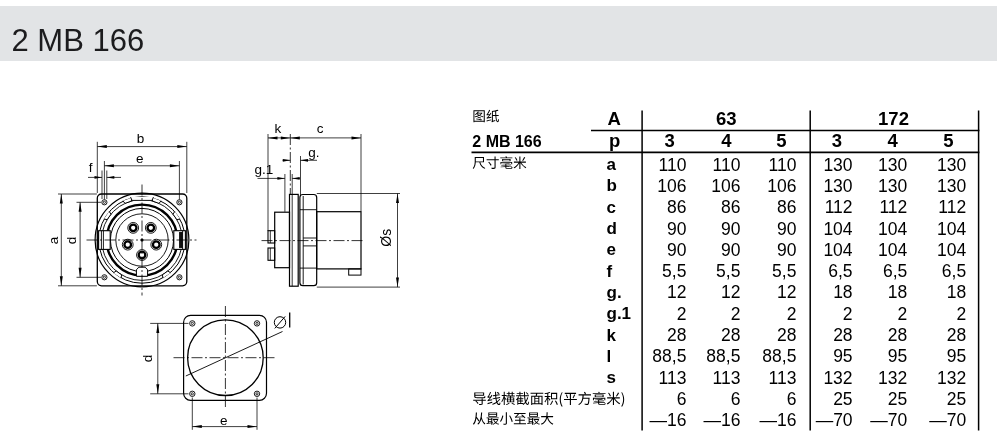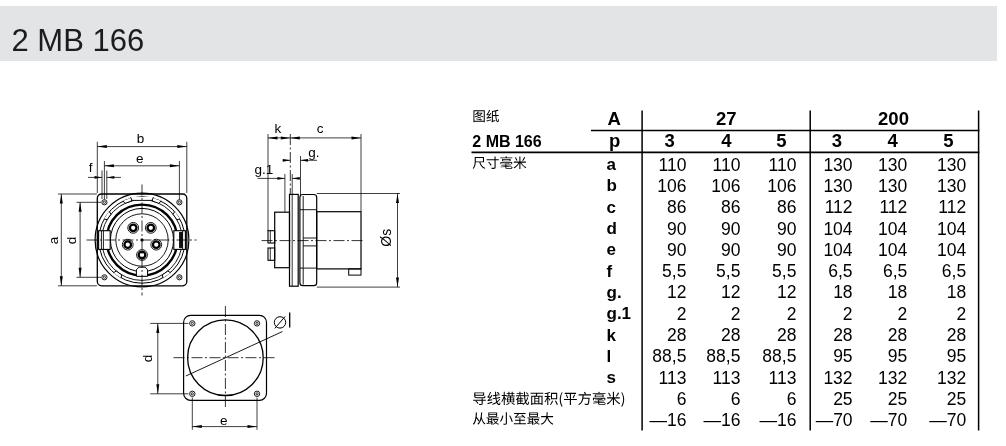--- a/index.html
+++ b/index.html
@@ -183,22 +183,22 @@
 <g transform="translate(472.3 403.9) scale(0.01435)">
       <path d="M211 -182C274 -130 345 -53 374 -1L430 -51C399 -100 331 -170 270 -221H648V-11C648 4 642 9 622 10C603 10 531 11 457 9C468 28 480 56 484 76C580 76 641 76 677 65C713 55 725 35 725 -9V-221H944V-291H725V-369H648V-291H62V-221H256ZM135 -770V-508C135 -414 185 -394 350 -394C387 -394 709 -394 749 -394C875 -394 908 -418 921 -521C898 -524 868 -533 848 -544C840 -470 826 -456 744 -456C674 -456 397 -456 344 -456C233 -456 213 -467 213 -509V-562H826V-800H135ZM213 -734H752V-629H213Z M1054 -54 1070 18C1162 -10 1282 -46 1398 -80L1387 -144C1264 -109 1137 -74 1054 -54ZM1704 -780C1754 -756 1817 -717 1849 -689L1893 -736C1861 -763 1797 -800 1748 -822ZM1072 -423C1086 -430 1110 -436 1232 -452C1188 -387 1149 -337 1130 -317C1099 -280 1076 -255 1054 -251C1063 -232 1074 -197 1078 -182C1099 -194 1133 -204 1384 -255C1382 -270 1382 -298 1384 -318L1185 -282C1261 -372 1337 -482 1401 -592L1338 -630C1319 -593 1297 -555 1275 -519L1148 -506C1208 -591 1266 -699 1309 -804L1239 -837C1199 -717 1126 -589 1104 -556C1082 -522 1065 -499 1047 -494C1056 -474 1068 -438 1072 -423ZM1887 -349C1847 -286 1793 -228 1728 -178C1712 -231 1698 -295 1688 -367L1943 -415L1931 -481L1679 -434C1674 -476 1669 -520 1666 -566L1915 -604L1903 -670L1662 -634C1659 -701 1658 -770 1658 -842H1584C1585 -767 1587 -694 1591 -623L1433 -600L1445 -532L1595 -555C1598 -509 1603 -464 1608 -421L1413 -385L1425 -317L1617 -353C1629 -270 1645 -195 1666 -133C1581 -76 1483 -31 1381 0C1399 17 1418 44 1428 62C1522 29 1611 -14 1691 -66C1732 24 1786 77 1857 77C1926 77 1949 44 1963 -68C1946 -75 1922 -91 1907 -108C1902 -19 1892 4 1865 4C1821 4 1784 -37 1753 -110C1832 -170 1900 -241 1950 -319Z M2544 -88C2501 -47 2414 2 2340 30C2356 43 2379 67 2391 81C2463 51 2553 1 2610 -48ZM2723 -43C2790 -7 2874 47 2915 82L2972 35C2928 0 2841 -51 2778 -85ZM2191 -840V-626H2051V-555H2184C2153 -418 2090 -260 2027 -175C2039 -158 2057 -129 2065 -110C2112 -175 2157 -280 2191 -390V79H2261V-394C2291 -344 2326 -281 2341 -249L2383 -308C2366 -334 2288 -447 2261 -481V-555H2368V-521H2626V-447H2412V-110H2923V-447H2696V-521H2961V-585H2816V-686H2938V-748H2816V-840H2746V-748H2586V-840H2515V-748H2397V-686H2515V-585H2380V-626H2261V-840ZM2586 -585V-686H2746V-585ZM2479 -253H2626V-165H2479ZM2696 -253H2853V-165H2696ZM2479 -392H2626V-306H2479ZM2696 -392H2853V-306H2696Z M3723 -782C3778 -740 3840 -677 3869 -635L3924 -678C3894 -719 3831 -779 3776 -819ZM3314 -497C3330 -473 3347 -443 3359 -418H3218C3234 -446 3248 -474 3260 -503L3197 -520C3161 -433 3102 -346 3037 -289C3053 -279 3079 -257 3090 -246C3105 -261 3121 -278 3136 -296V59H3202V6H3531L3500 28C3519 42 3541 64 3553 80C3608 42 3657 -5 3701 -58C3738 22 3787 69 3850 69C3921 69 3946 24 3959 -127C3940 -133 3915 -149 3899 -165C3894 -48 3883 -4 3857 -4C3816 -4 3780 -48 3752 -126C3816 -222 3865 -333 3901 -450L3833 -470C3807 -381 3771 -294 3725 -217C3704 -302 3689 -409 3680 -531H3949V-596H3676C3672 -672 3670 -754 3671 -839H3597C3597 -755 3599 -674 3604 -596H3354V-684H3536V-747H3354V-839H3282V-747H3095V-684H3282V-596H3052V-531H3608C3619 -376 3639 -240 3671 -136C3637 -90 3598 -48 3555 -13V-55H3407V-124H3538V-175H3407V-244H3538V-294H3407V-359H3557V-418H3429C3418 -447 3394 -489 3369 -519ZM3345 -244V-175H3202V-244ZM3345 -294H3202V-359H3345ZM3345 -124V-55H3202V-124Z M4389 -334H4601V-221H4389ZM4389 -395V-506H4601V-395ZM4389 -160H4601V-43H4389ZM4058 -774V-702H4444C4437 -661 4426 -614 4416 -576H4104V80H4176V27H4820V80H4896V-576H4493L4532 -702H4945V-774ZM4176 -43V-506H4320V-43ZM4820 -43H4670V-506H4820Z M5760 -205C5812 -118 5867 -1 5889 71L5960 41C5937 -30 5880 -144 5826 -230ZM5555 -228C5527 -126 5476 -28 5411 36C5430 46 5461 68 5475 79C5540 10 5597 -98 5630 -211ZM5556 -697H5841V-398H5556ZM5484 -769V-326H5916V-769ZM5397 -831C5311 -797 5162 -768 5035 -750C5044 -733 5054 -707 5057 -691C5110 -697 5167 -706 5223 -716V-553H5046V-483H5212C5170 -368 5099 -238 5032 -167C5045 -148 5065 -117 5073 -96C5126 -158 5180 -259 5223 -361V81H5295V-384C5333 -330 5382 -256 5401 -220L5446 -283C5425 -313 5326 -431 5295 -464V-483H5453V-553H5295V-730C5349 -742 5399 -756 5440 -771Z M6239 196 6295 171C6209 29 6168 -141 6168 -311C6168 -480 6209 -649 6295 -792L6239 -818C6147 -668 6092 -507 6092 -311C6092 -114 6147 47 6239 196Z M6512 -630C6551 -556 6590 -459 6604 -399L6675 -424C6661 -482 6620 -578 6580 -650ZM7093 -655C7068 -582 7022 -480 6984 -417L7049 -396C7088 -456 7135 -552 7172 -633ZM6390 -348V-273H6797V79H6875V-273H7287V-348H6875V-698H7231V-773H6443V-698H6797V-348Z M7778 -818C7804 -771 7834 -707 7846 -667H7406V-594H7679C7667 -364 7642 -105 7384 23C7404 37 7428 63 7439 82C7629 -17 7704 -183 7736 -361H8094C8078 -135 8058 -38 8029 -12C8016 -2 8003 0 7981 0C7954 0 7884 -1 7812 -7C7827 13 7837 44 7839 66C7906 71 7972 72 8007 69C8046 67 8071 60 8094 34C8133 -5 8153 -114 8173 -398C8175 -409 8176 -434 8176 -434H7748C7754 -487 7758 -541 7761 -594H8274V-667H7852L7923 -698C7909 -738 7878 -799 7850 -846Z M8408 -421V-256H8475V-366H9202V-262H9270V-421ZM8606 -601H9075V-522H8606ZM8532 -648V-474H9154V-648ZM8768 -826C8782 -807 8796 -783 8808 -761H8393V-701H9285V-761H8893C8879 -787 8857 -822 8837 -849ZM9065 -356C8943 -327 8716 -306 8534 -297C8540 -284 8547 -265 8549 -252C8618 -255 8694 -260 8769 -266V-212L8465 -192L8470 -143L8769 -163V-107L8417 -84L8422 -32L8769 -55V-30C8769 48 8802 66 8922 66C8947 66 9147 66 9175 66C9263 66 9287 43 9297 -49C9276 -53 9249 -61 9232 -71C9228 -1 9218 10 9168 10C9125 10 8956 10 8924 10C8856 10 8842 3 8842 -30V-60L9243 -87L9238 -138L8842 -112V-168L9184 -191L9179 -239L8842 -217V-273C8939 -283 9029 -296 9097 -311Z M10151 -791C10117 -712 10054 -604 10005 -539L10069 -509C10120 -572 10183 -672 10232 -758ZM9454 -753C9511 -679 9570 -580 9591 -516L9665 -549C9640 -614 9580 -711 9522 -782ZM9797 -839V-455H9396V-380H9738C9651 -239 9506 -100 9373 -29C9391 -13 9415 15 9429 34C9561 -47 9704 -190 9797 -343V80H9876V-346C9972 -198 10117 -54 10249 25C10262 5 10287 -25 10306 -39C10173 -108 10026 -244 9936 -380H10279V-455H9876V-839Z M10437 196C10529 47 10584 -114 10584 -311C10584 -507 10529 -668 10437 -818L10380 -792C10466 -649 10509 -480 10509 -311C10509 -141 10466 29 10380 171Z" fill="#000"></path>
     </g>
 <g transform="translate(472.3 423.6) scale(0.0136)">
       <path d="M261 -818C246 -447 206 -149 41 26C61 38 101 65 113 78C215 -43 271 -204 303 -402C364 -321 423 -227 454 -163L511 -216C474 -294 392 -411 318 -500C330 -597 337 -702 343 -814ZM646 -819C624 -434 571 -144 371 23C391 35 430 62 443 75C553 -28 620 -164 663 -333C707 -187 781 -28 903 68C916 46 942 14 959 0C806 -105 728 -320 694 -488C709 -588 719 -697 727 -815Z M1248 -635H1753V-564H1248ZM1248 -755H1753V-685H1248ZM1176 -808V-511H1828V-808ZM1396 -392V-325H1214V-392ZM1047 -43 1054 24 1396 -17V80H1468V-26L1522 -33V-94L1468 -88V-392H1949V-455H1049V-392H1145V-52ZM1507 -330V-268H1567L1547 -262C1577 -189 1618 -124 1671 -70C1616 -29 1554 2 1491 22C1504 35 1522 61 1529 77C1596 53 1662 19 1720 -26C1776 20 1843 55 1919 77C1929 59 1948 32 1964 18C1891 0 1826 -31 1771 -71C1837 -135 1889 -215 1920 -314L1877 -333L1863 -330ZM1613 -268H1832C1806 -209 1767 -157 1721 -113C1675 -157 1639 -209 1613 -268ZM1396 -269V-198H1214V-269ZM1396 -142V-80L1214 -59V-142Z M2464 -826V-24C2464 -4 2456 2 2436 3C2415 4 2343 5 2270 2C2282 23 2296 59 2301 80C2395 81 2457 79 2494 66C2530 54 2545 31 2545 -24V-826ZM2705 -571C2791 -427 2872 -240 2895 -121L2976 -154C2950 -274 2865 -458 2777 -598ZM2202 -591C2177 -457 2121 -284 2032 -178C2053 -169 2086 -151 2103 -138C2194 -249 2253 -430 2286 -577Z M3146 -423C3184 -436 3238 -437 3783 -463C3808 -437 3830 -412 3845 -391L3910 -437C3856 -505 3743 -603 3653 -670L3594 -631C3635 -600 3679 -563 3719 -525L3254 -507C3317 -564 3381 -636 3442 -714H3917V-785H3077V-714H3343C3283 -635 3216 -566 3191 -544C3164 -518 3142 -501 3122 -497C3130 -477 3143 -439 3146 -423ZM3460 -415V-285H3142V-215H3460V-30H3054V41H3948V-30H3537V-215H3864V-285H3537V-415Z M4248 -635H4753V-564H4248ZM4248 -755H4753V-685H4248ZM4176 -808V-511H4828V-808ZM4396 -392V-325H4214V-392ZM4047 -43 4054 24 4396 -17V80H4468V-26L4522 -33V-94L4468 -88V-392H4949V-455H4049V-392H4145V-52ZM4507 -330V-268H4567L4547 -262C4577 -189 4618 -124 4671 -70C4616 -29 4554 2 4491 22C4504 35 4522 61 4529 77C4596 53 4662 19 4720 -26C4776 20 4843 55 4919 77C4929 59 4948 32 4964 18C4891 0 4826 -31 4771 -71C4837 -135 4889 -215 4920 -314L4877 -333L4863 -330ZM4613 -268H4832C4806 -209 4767 -157 4721 -113C4675 -157 4639 -209 4613 -268ZM4396 -269V-198H4214V-269ZM4396 -142V-80L4214 -59V-142Z M5461 -839C5460 -760 5461 -659 5446 -553H5062V-476H5433C5393 -286 5293 -92 5043 16C5064 32 5088 59 5100 78C5344 -34 5452 -226 5501 -419C5579 -191 5708 -14 5902 78C5915 56 5939 25 5958 8C5764 -73 5633 -255 5563 -476H5942V-553H5526C5540 -658 5541 -758 5542 -839Z" fill="#000"></path>
     </g>
 </svg>
 <div style="position:absolute;left:0;top:6px;width:997px;height:55px;background:#e2e4e6"></div>
 <div style="position:absolute;left:11.5px;top:24.5px;font-size:31px;color:#1c1c1e;line-height:31px">2 MB 166</div>
 <div style="position:absolute;left:607.5px;top:107.7px;font-size:18.5px;font-weight:bold;line-height:22.2px;white-space:nowrap">A</div>
-<div style="position:absolute;left:704.3px;top:107.7px;width:44px;text-align:center;font-size:18.5px;font-weight:bold;line-height:22.2px">27</div>
-<div style="position:absolute;left:871.5px;top:107.7px;width:44px;text-align:center;font-size:18.5px;font-weight:bold;line-height:22.2px">200</div>
+<div style="position:absolute;left:704.3px;top:107.7px;width:44px;text-align:center;font-size:18.5px;font-weight:bold;line-height:22.2px">63</div>
+<div style="position:absolute;left:871.5px;top:107.7px;width:44px;text-align:center;font-size:18.5px;font-weight:bold;line-height:22.2px">172</div>
 <div style="position:absolute;left:609px;top:129.7px;font-size:18.5px;font-weight:bold;line-height:22.2px;white-space:nowrap">p</div>
 <div style="position:absolute;left:647.6px;top:129.7px;width:44px;text-align:center;font-size:18.5px;font-weight:bold;line-height:22.2px">3</div>
 <div style="position:absolute;left:704.4px;top:129.7px;width:44px;text-align:center;font-size:18.5px;font-weight:bold;line-height:22.2px">4</div>
 <div style="position:absolute;left:759.4px;top:129.7px;width:44px;text-align:center;font-size:18.5px;font-weight:bold;line-height:22.2px">5</div>
 <div style="position:absolute;left:815.0px;top:129.7px;width:44px;text-align:center;font-size:18.5px;font-weight:bold;line-height:22.2px">3</div>
 <div style="position:absolute;left:870.7px;top:129.7px;width:44px;text-align:center;font-size:18.5px;font-weight:bold;line-height:22.2px">4</div>
 <div style="position:absolute;left:926.5px;top:129.7px;width:44px;text-align:center;font-size:18.5px;font-weight:bold;line-height:22.2px">5</div>
 <div style="position:absolute;left:472.3px;top:132.1px;font-size:16px;font-weight:bold;line-height:19.2px;white-space:nowrap">2 MB 166</div>
 <div style="position:absolute;left:606.5px;top:155.0px;font-size:17px;font-weight:bold;line-height:20.4px;white-space:nowrap">a</div>
 <div style="position:absolute;left:626.4px;top:154.5px;width:60px;text-align:right;font-size:17.5px;line-height:21.0px">110</div>

